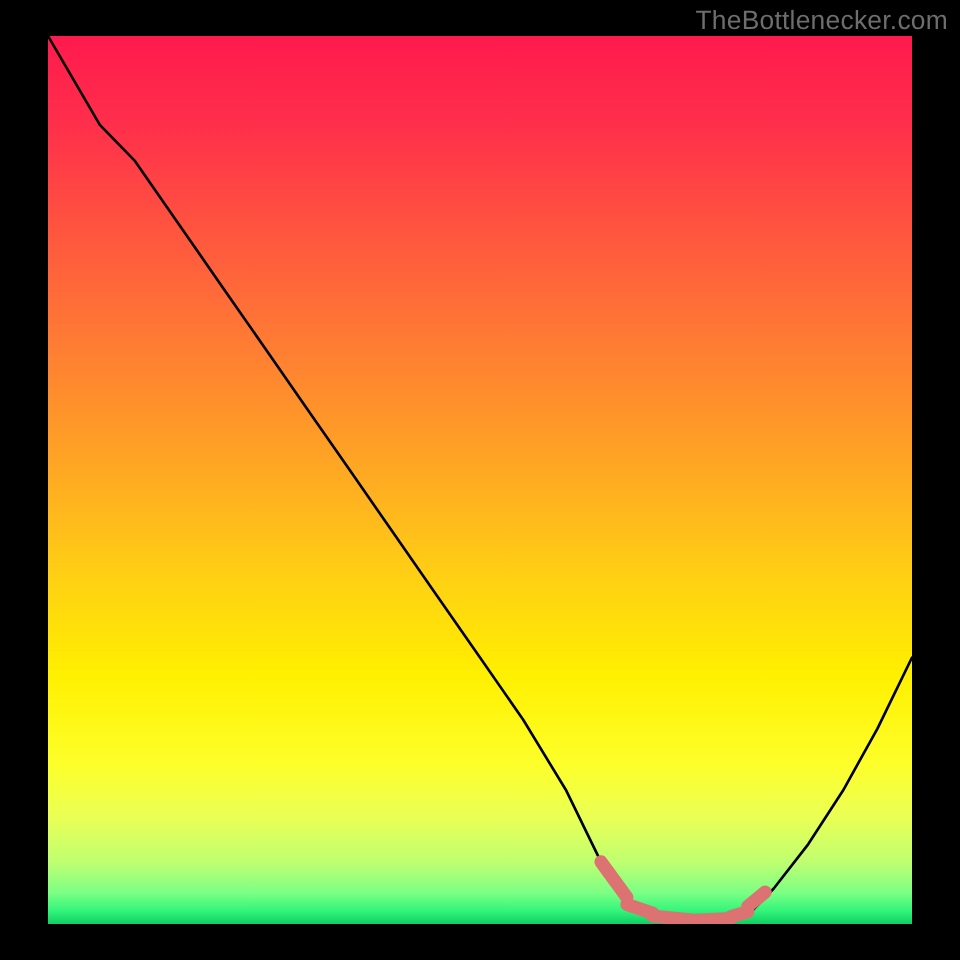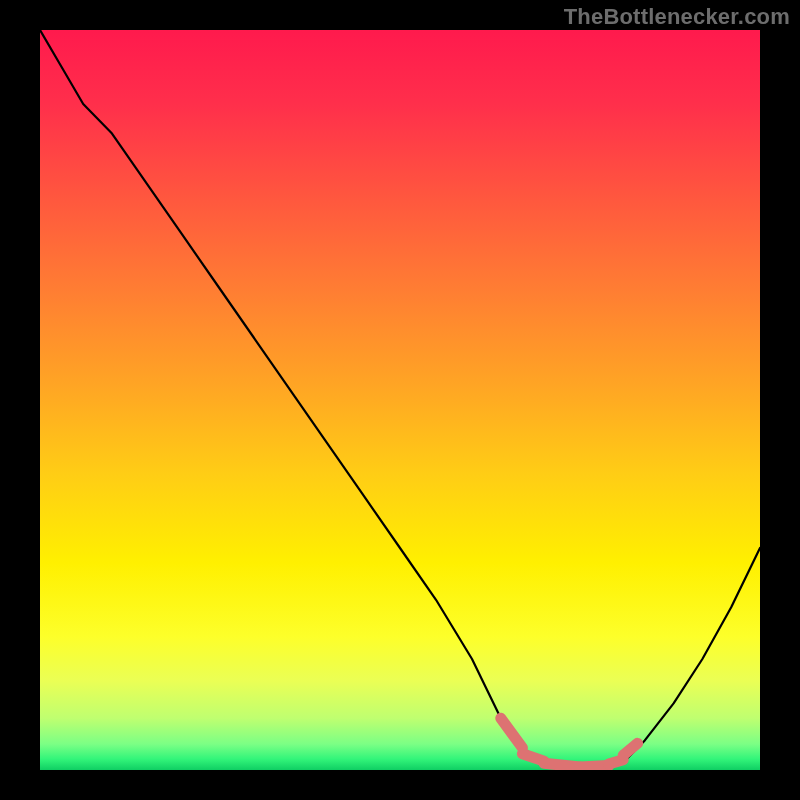--- a/index.html
+++ b/index.html
@@ -18,21 +18,21 @@
     width: 800px;
     height: 800px;
     background: #000;
   }
   .watermark {
     position: absolute;
     top: 4px;
     right: 10px;
     color: #6d6d6d;
     font-size: 22px;
-    font-weight: 700;
+    font-weight: 400;
     letter-spacing: 0.2px;
     z-index: 10;
   }
   .plot-area {
     position: absolute;
     left: 40px;
     top: 30px;
     width: 720px;
     height: 740px;
   }

